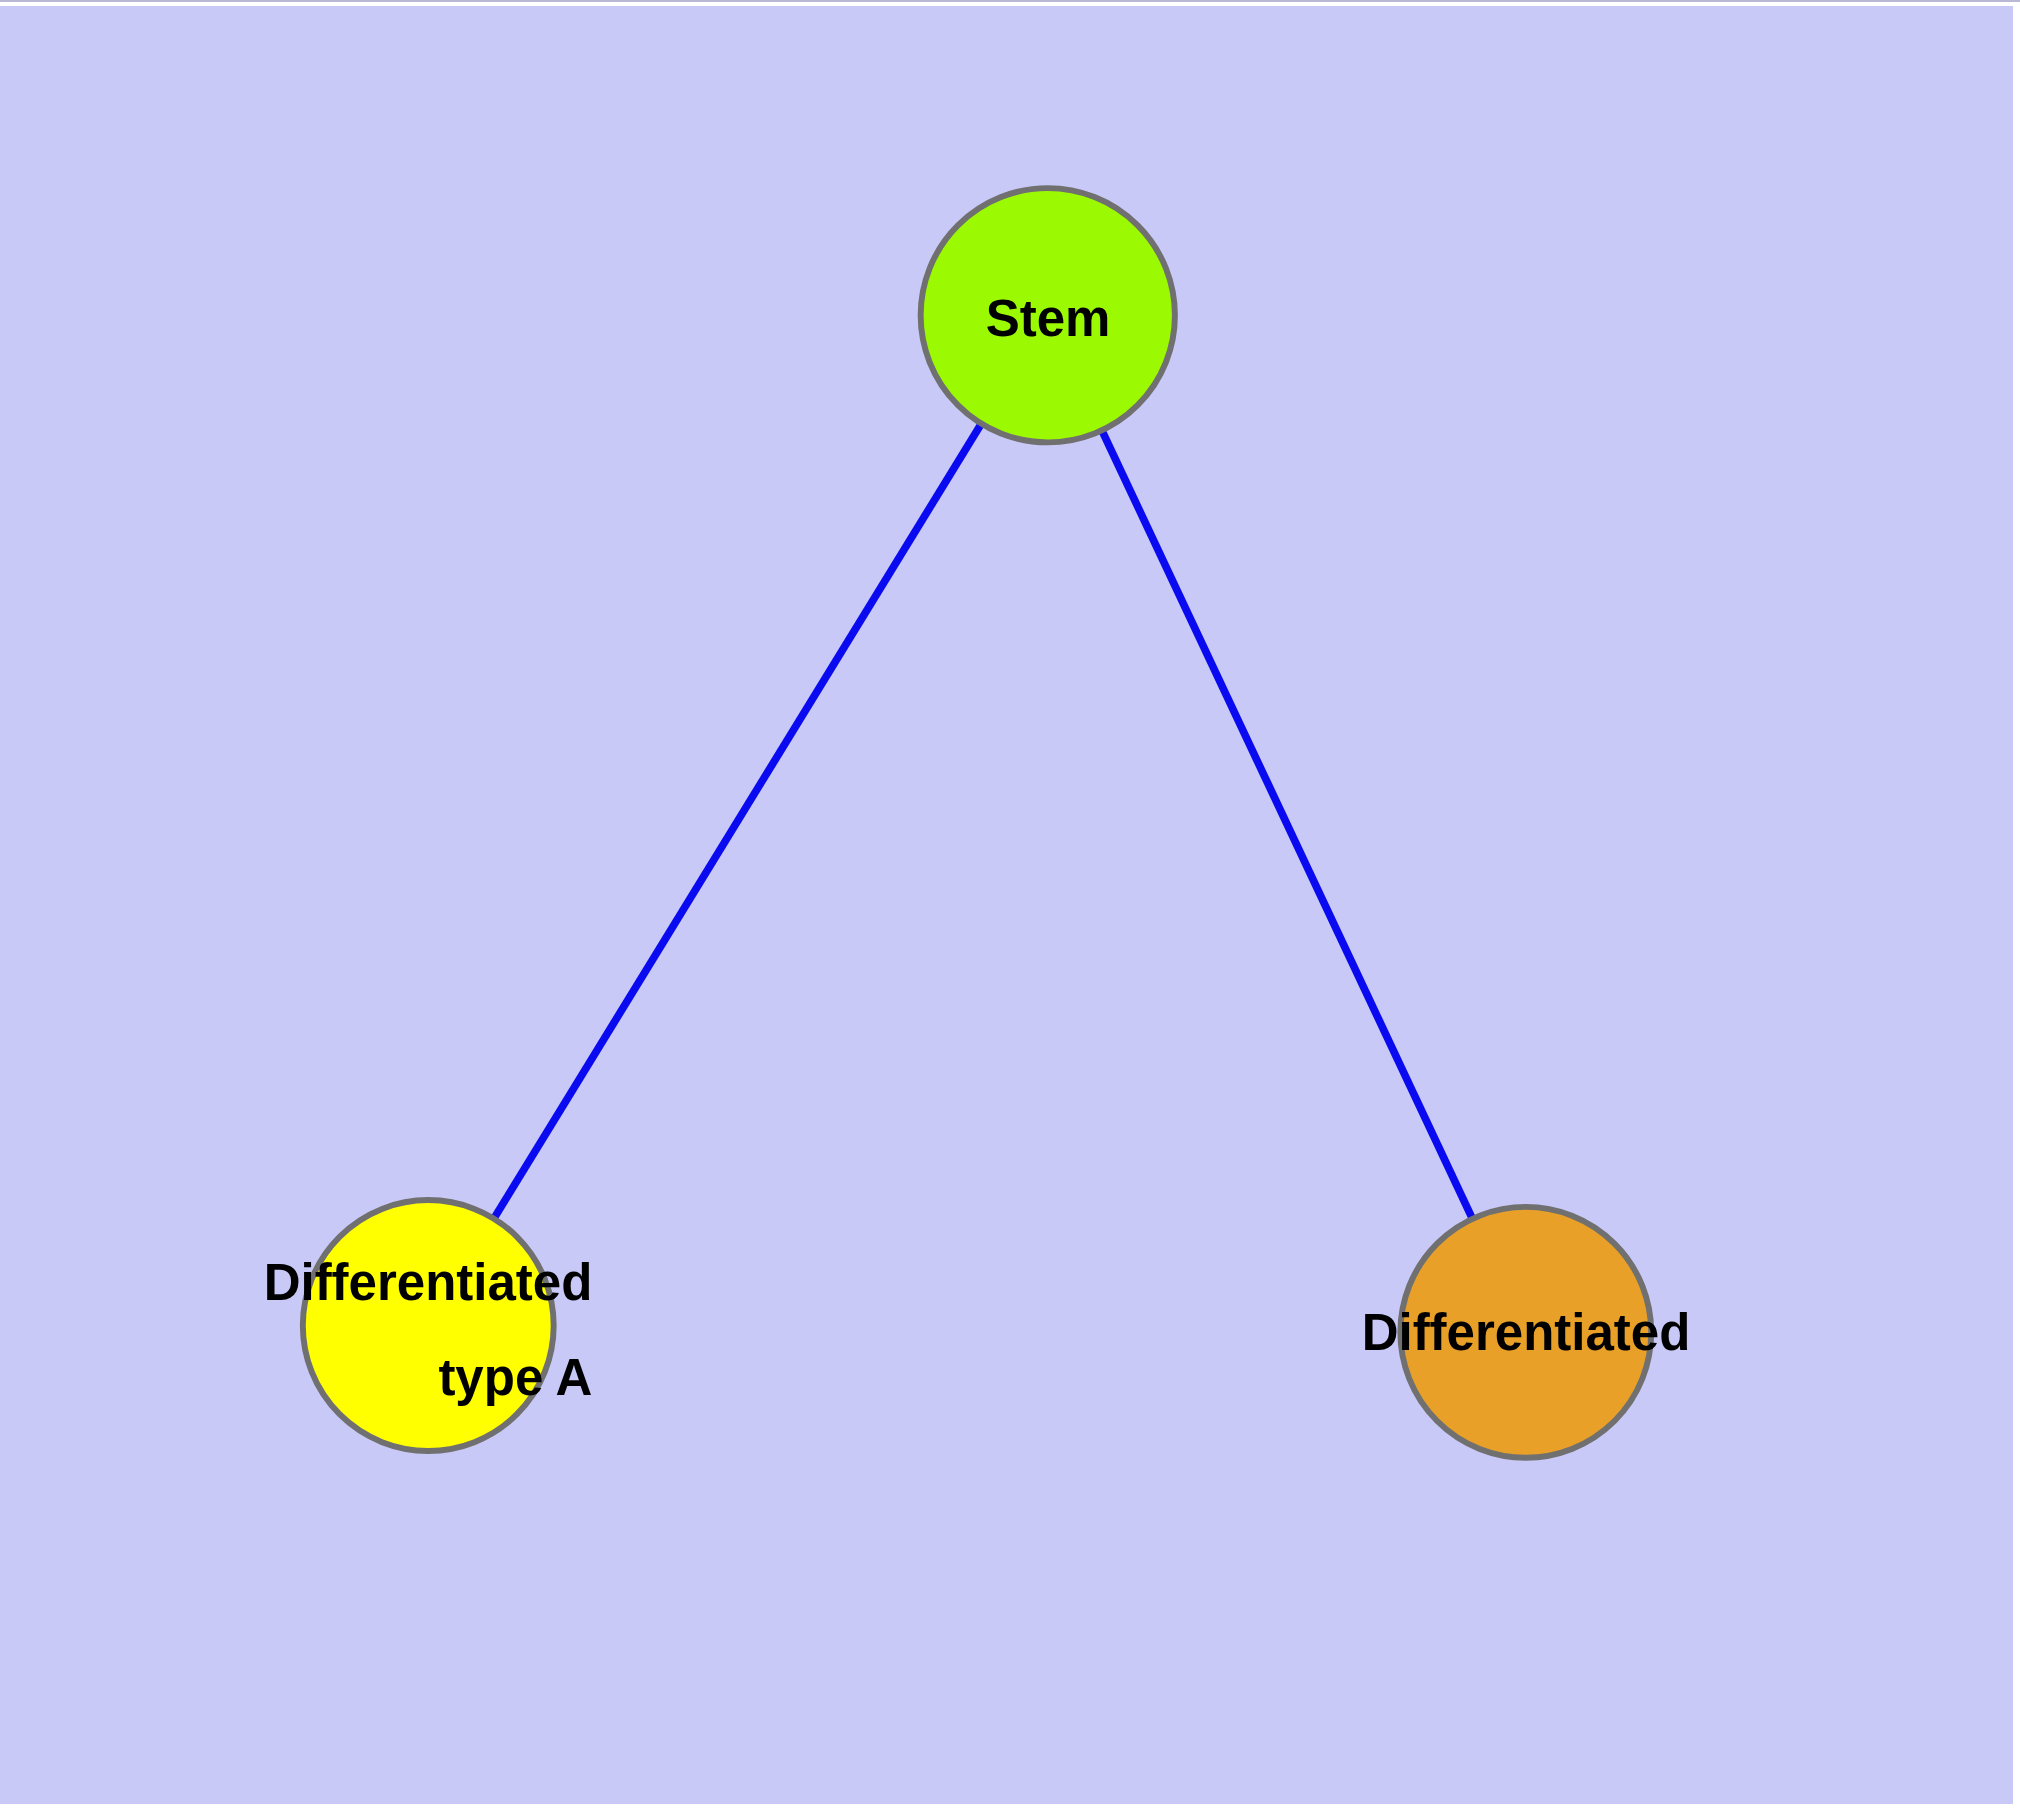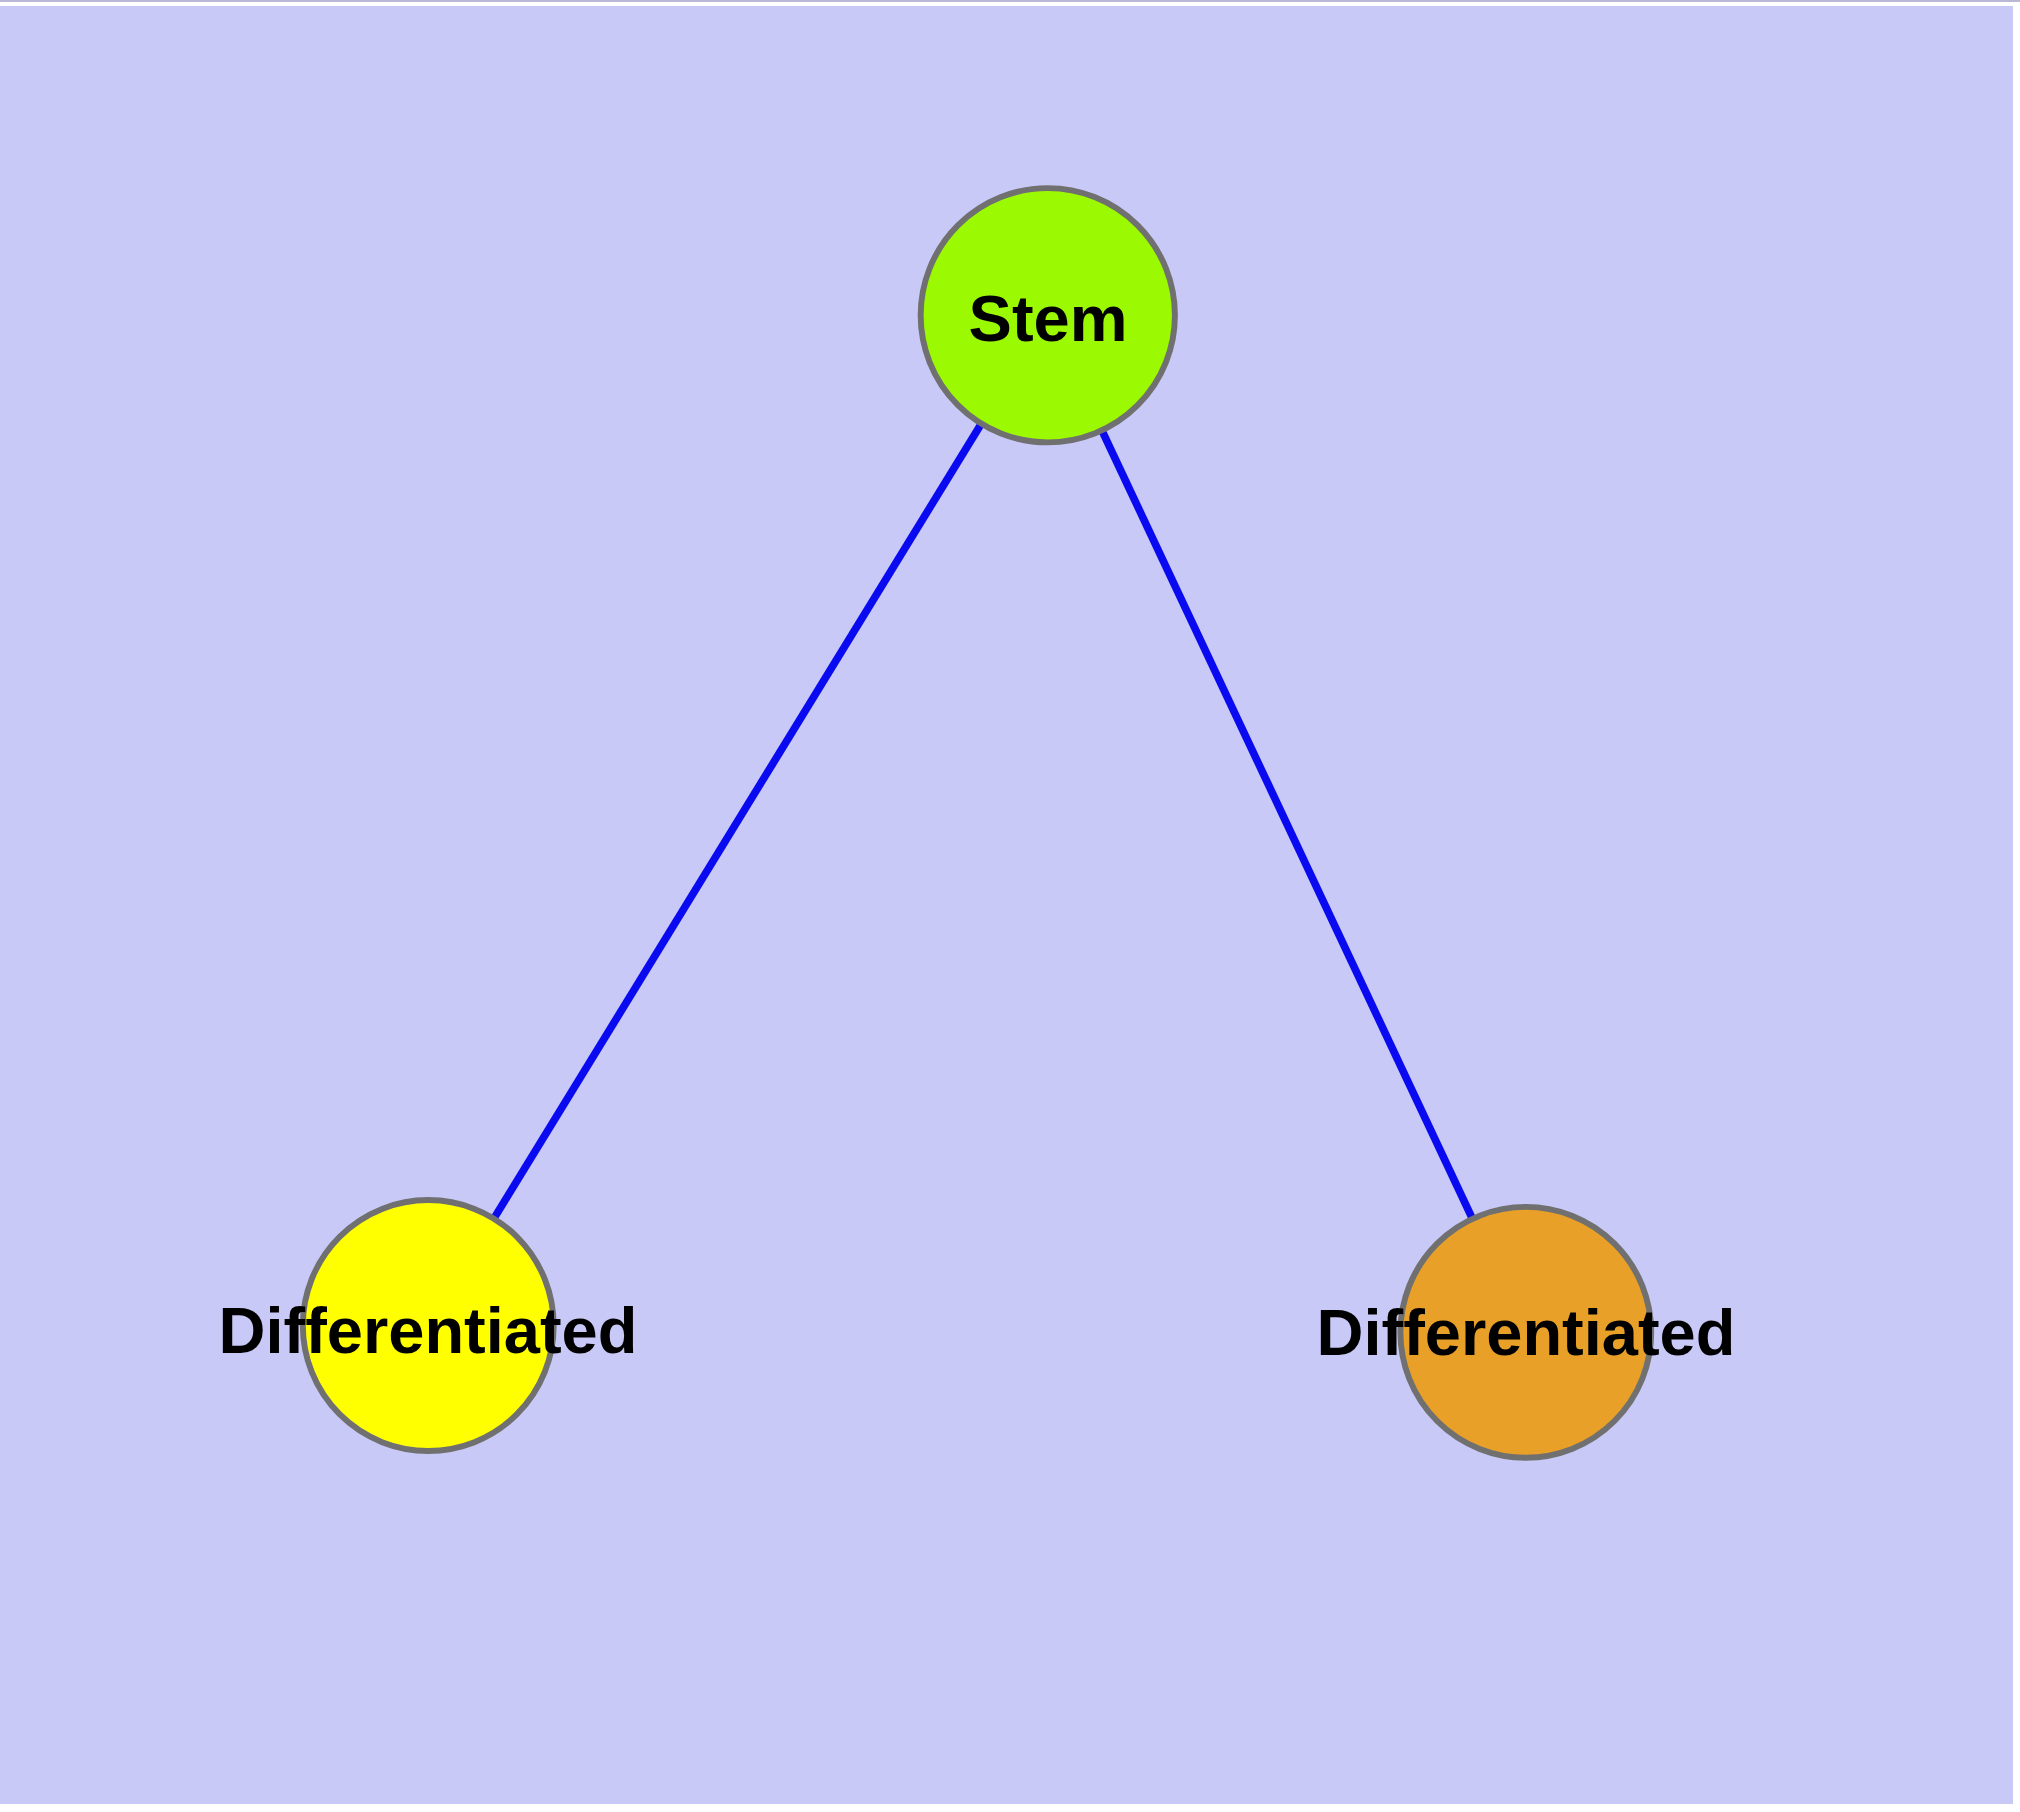--- a/index.html
+++ b/index.html
@@ -44,21 +44,21 @@
     stroke-width: 9px;
   }
   .node-circle {
     stroke-width: 7px;
   }
   .label {
     position: absolute;
     transform: translate(-50%, -50%);
     color: #000000;
     font-weight: bold;
-    font-size: 65px;
+    font-size: 51px;
     line-height: 95px;
     text-align: right;
     white-space: nowrap;
     z-index: 3;
   }
   .label-stem   { left: 1048px; top: 318px; }
   .label-type-a { left: 428px;  top: 1330px; }
   .label-type-b { left: 1526px; top: 1332px; }
 </style>
 </head>
@@ -80,20 +80,21 @@
 
     <circle class="node-circle" cx="505" cy="1564" r="148" fill="#FFFF00" stroke="#707070"></circle>
 
     <circle class="node-circle" cx="1800" cy="1572" r="148" fill="#E8A028" stroke="#707070"></circle>
   </svg>
 
   <div class="label label-stem" style="color: rgb(0, 0, 0);">Stem</div>
 
   <div class="label label-type-a" style="color: rgb(0, 0, 0);">
     <div>Differentiated</div>
+    <div>type A</div>
   </div>
 
   <div class="label label-type-b" style="color: rgb(0, 0, 0);">
     <div>Differentiated</div>
   </div>
 
 </div>
 
 
 </body></html>

